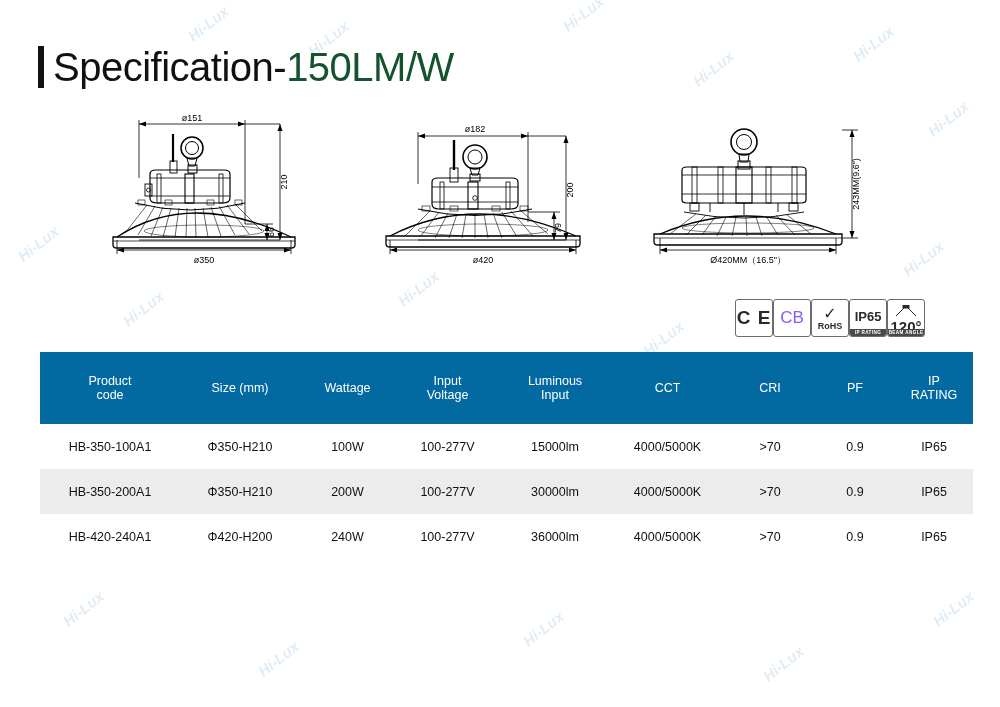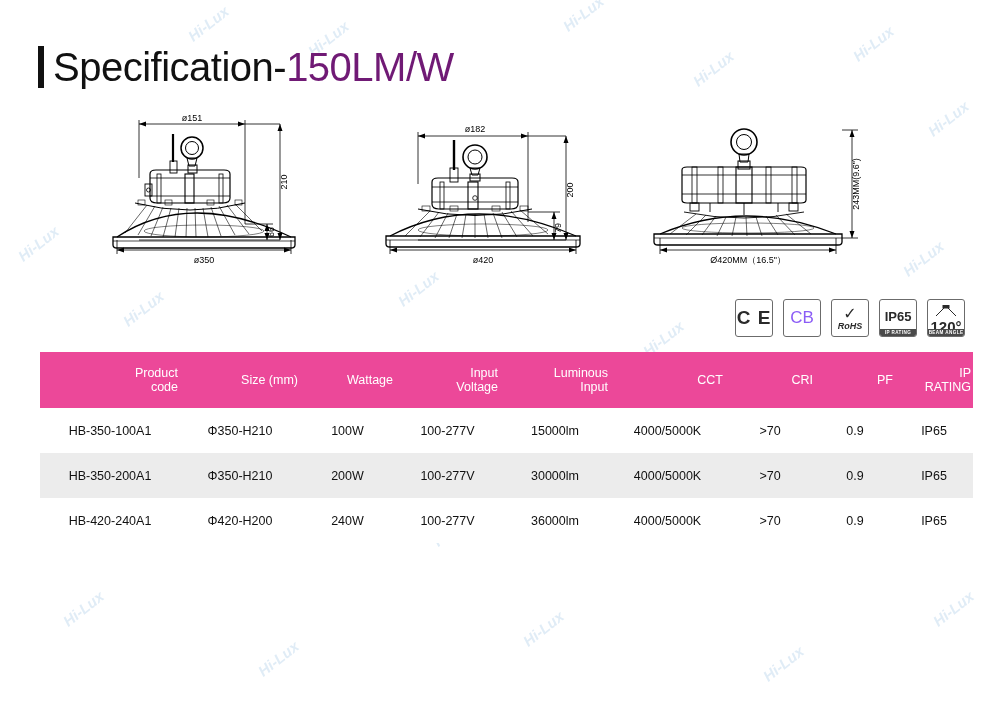--- a/index.html
+++ b/index.html
@@ -34,74 +34,74 @@
     position:absolute;left:38px;top:46px;
     display:flex;align-items:center;
   }
   .title-bar{
     width:6px;height:42px;background:#111;margin-right:9px;
   }
   .title-text{
     font-size:40px;line-height:42px;letter-spacing:-0.5px;
     white-space:nowrap;font-weight:400;
   }
-  .title-accent{color:#701a75;}
+  .title-accent{color:#14532d;}
 
   
   .diagrams{position:absolute;left:0;top:112px;width:904px;height:180px;}
   .diagram{position:absolute;top:0;}
   .d1{left:95px;}
   .d2{left:370px;}
   .d3{left:640px;}
   .dlabel{
     position:absolute;top:264px;
     font-size:19px;text-align:center;white-space:nowrap;
   }
   .dl1{left:125px;width:180px;}
   .dl2{left:395px;width:180px;}
   .dl3{left:670px;width:180px;}
 
   
   .certs{
     position:absolute;left:735px;top:299px;
-    display:flex;gap:10px;align-items:flex-start;
+    display:flex;align-items:flex-start;
   }
   .cert{
     width:36px;height:36px;
     border:1.6px solid #6b6b6b;
     border-radius:3px;
     background:#fff;
     display:flex;flex-direction:column;
     align-items:center;justify-content:center;
     position:relative;
     overflow:hidden;
   }
   .cert-ce{font-size:19px;font-weight:700;letter-spacing:1px;color:#2a2a2a;}
   .cert-cb{font-size:17px;font-weight:400;letter-spacing:0px;color:#8b5cf6;}
   .cert-rohs-check{font-size:16px;line-height:12px;font-weight:700;color:#2a2a2a;margin-top:2px;}
-  .cert-rohs-txt{font-size:9px;font-weight:700;color:#2a2a2a;line-height:10px;margin-top:1px;font-style:italic;}
+  .cert-rohs-txt{font-size:9px;font-weight:700;color:#2a2a2a;line-height:10px;margin-top:1px;}
   .cert-ip-top{font-size:13px;font-weight:700;color:#2a2a2a;line-height:16px;margin-top:-2px;}
   .cert-sub{
     position:absolute;bottom:0;left:0;right:0;
     background:#4a4a4a;color:#fff;
     font-size:4.6px;font-weight:700;letter-spacing:.4px;
     text-align:center;line-height:7px;height:7px;
   }
   .cert-beam-top{font-size:15px;font-weight:700;color:#2a2a2a;line-height:12px;margin-top:3px;}
 
   
   .table{
     position:absolute;left:40px;top:352px;width:923px;
     border-collapse:collapse;
     table-layout:fixed;
   }
   .table th{
-    background:#ec4899;color:#fff;
+    background:#0369a1;color:#fff;
     font-size:12.5px;font-weight:400;
-    padding:14px 2px;text-align:right;
+    padding:22px 2px;text-align:center;
     line-height:14px;
     border:none;
   }
   .table td{
     font-size:12.5px;text-align:center;
     padding:0;height:45px;vertical-align:middle;
     color:#111;border:none;
   }
   .table tbody tr.odd td{background:#ffffff;}
   .table tbody tr.even td{background:#ececec;}

